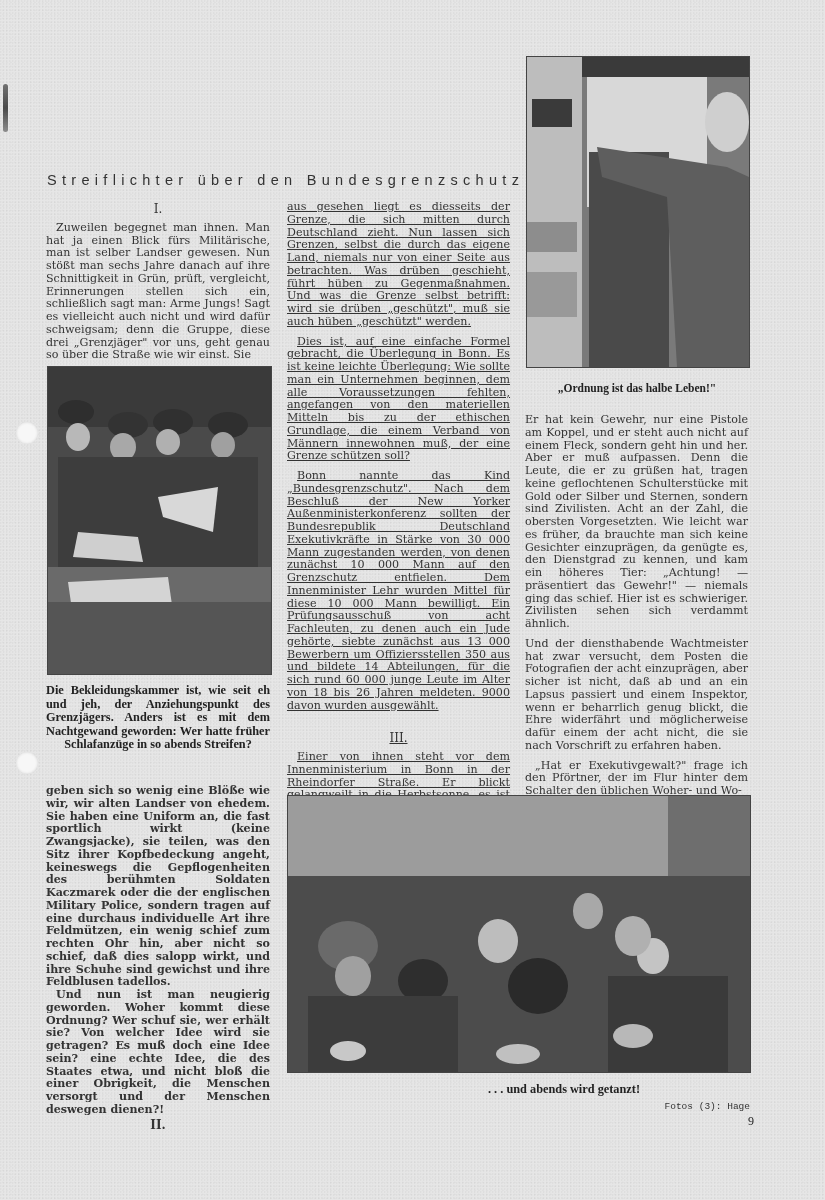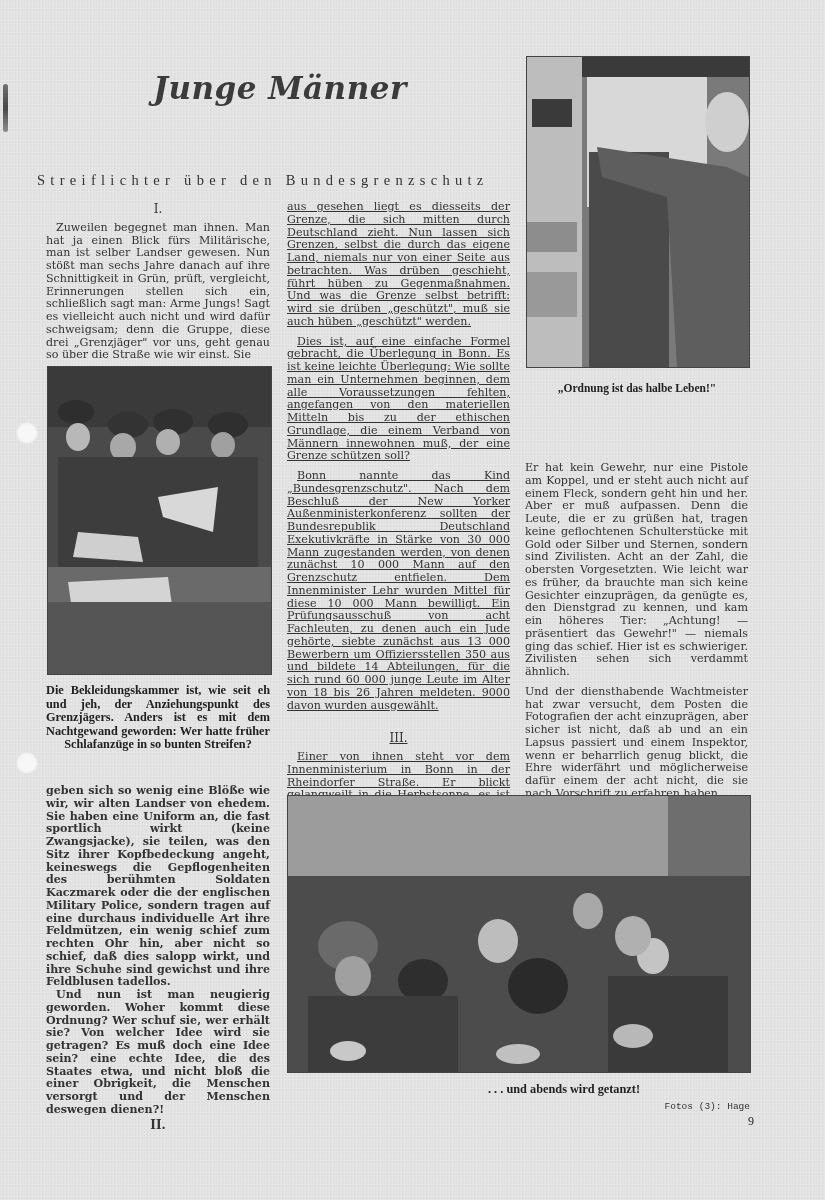--- a/index.html
+++ b/index.html
@@ -19,35 +19,35 @@
     .punch.p1 { left: 16px; top: 422px; }
     .punch.p2 { left: 16px; top: 752px; }
 
     .title {
       left: 90px; top: 66px; width: 380px; text-align: center;
       font-family: "DejaVu Serif", serif; font-style: italic; font-weight: bold;
       font-size: 31px; line-height: 44px; color: #3b3b3b; letter-spacing: 0.5px;
     }
     .title .l2 { display: block; }
     .subtitle {
-      left: 37px; top: 172px; width: 470px;
-      font-family: Liberation Serif, serif; font-size: 14.5px; color: #333;
+      left: 47px; top: 172px; width: 470px;
+      font-family: Liberation Sans, sans-serif; font-size: 14.5px; color: #333;
       letter-spacing: 5.3px; white-space: nowrap;
     }
 
     .col { font-family: "DejaVu Serif", serif; font-size: 11.1px; line-height: 12.75px; color: #333; text-align: justify; }
     .col p { margin: 0; text-indent: 10px; }
     .col p.gap { margin-top: 7px; }
     .col p.noind { text-indent: 0; }
     .sect { text-align: center; font-size: 12px; margin: 2px 0 6px; }
 
     .c1a { left: 46px; top: 201px; width: 224px; }
     .c1b { left: 46px; top: 785px; width: 224px; font-weight: bold; }
     .c2 { left: 287px; top: 201px; width: 223px; text-decoration: underline; }
-    .c3 { left: 525px; top: 414px; width: 223px; margin-top: 48px; }
+    .c3 { left: 525px; top: 414px; width: 223px; }
 
     .photo { background: #555; border: 1px solid #444; overflow: hidden; }
     .ph1 { left: 47px; top: 366px; width: 223px; height: 307px; }
     .ph2 { left: 526px; top: 56px; width: 222px; height: 310px; }
     .ph3 { left: 287px; top: 795px; width: 462px; height: 276px; }
     .photo svg { width: 100%; height: 100%; display: block; }
 
     .caption { font-family: "Liberation Serif", serif; font-weight: bold; color: #222; }
     .cap1 { left: 46px; top: 684px; width: 224px; font-size: 12.3px; line-height: 13.5px; text-align: justify; text-align-last: center; }
     .cap2 { left: 526px; top: 382px; width: 222px; font-size: 11.5px; text-align: center; }
@@ -56,21 +56,20 @@
     .pagenum { left: 740px; top: 1114px; width: 14px; text-align: right; font-family: "Liberation Serif", serif; font-size: 12px; color: #222; }
   </style>
 </head>
 <body>
 
 <div class="abs edge-mark"></div>
 <div class="abs punch p1"></div>
 <div class="abs punch p2"></div>
 
 <h1 class="abs title" style="margin:0;">
-  <span class="l1">Junge Männer</span>
 </h1>
 <div class="abs subtitle">Streiflichter über den Bundesgrenzschutz</div>
 
 <div class="abs col c1a">
   <div class="sect">I.</div>
   <p>Zuweilen begegnet man ihnen. Man hat ja einen Blick fürs Militärische, man ist selber Landser gewesen. Nun stößt man sechs Jahre danach auf ihre Schnittigkeit in Grün, prüft, vergleicht, Erinnerungen stellen sich ein, schließlich sagt man: Arme Jungs! Sagt es vielleicht auch nicht und wird dafür schweigsam; denn die Gruppe, diese drei „Grenzjäger" vor uns, geht genau so über die Straße wie wir einst. Sie</p>
 </div>
 
 <div class="abs photo ph1">
   <svg viewBox="0 0 223 307" preserveAspectRatio="none">
@@ -85,21 +84,21 @@
     <ellipse cx="120" cy="75" rx="12" ry="13" fill="#b0b0b0"></ellipse>
     <ellipse cx="175" cy="78" rx="12" ry="13" fill="#a0a0a0"></ellipse>
     <rect x="10" y="90" width="200" height="110" fill="#3d3d3d"></rect>
     <polygon points="110,130 170,120 165,165 115,150" fill="#d8d8d8"></polygon>
     <polygon points="30,165 90,170 95,195 25,190" fill="#cfcfcf"></polygon>
     <rect x="0" y="200" width="223" height="35" fill="#6a6a6a"></rect>
     <polygon points="20,215 120,210 125,245 25,250" fill="#d4d4d4"></polygon>
     <rect x="0" y="235" width="223" height="72" fill="#555"></rect>
   </svg>
 </div>
-<div class="abs caption cap1">Die Bekleidungskammer ist, wie seit eh und jeh, der Anziehungspunkt des Grenzjägers. Anders ist es mit dem Nachtgewand geworden: Wer hatte früher Schlafanzüge in so bunten Streifen?</div>
+<div class="abs caption cap1">Die Bekleidungskammer ist, wie seit eh und jeh, der Anziehungspunkt des Grenzjägers. Anders ist es mit dem Nachtgewand geworden: Wer hatte früher Schlafanzüge in so abends Streifen?</div>
 
 <div class="abs col c1b">
   <p class="noind">geben sich so wenig eine Blöße wie wir, wir alten Landser von ehedem. Sie haben eine Uniform an, die fast sportlich wirkt (keine Zwangsjacke), sie teilen, was den Sitz ihrer Kopfbedeckung angeht, keineswegs die Gepflogenheiten des berühmten Soldaten Kaczmarek oder die der englischen Military Police, sondern tragen auf eine durchaus individuelle Art ihre Feldmützen, ein wenig schief zum rechten Ohr hin, aber nicht so schief, daß dies salopp wirkt, und ihre Schuhe sind gewichst und ihre Feldblusen tadellos.</p>
   <p>Und nun ist man neugierig geworden. Woher kommt diese Ordnung? Wer schuf sie, wer erhält sie? Von welcher Idee wird sie getragen? Es muß doch eine Idee sein? eine echte Idee, die des Staates etwa, und nicht bloß die einer Obrigkeit, die Menschen versorgt und der Menschen deswegen dienen?!</p>
   <div class="sect" style="">II.</div>
 </div>
 
 <div class="abs col c2">
   <p class="noind">aus gesehen liegt es diesseits der Grenze, die sich mitten durch Deutschland zieht. Nun lassen sich Grenzen, selbst die durch das eigene Land, niemals nur von einer Seite aus betrachten. Was drüben geschieht, führt hüben zu Gegenmaßnahmen. Und was die Grenze selbst betrifft: wird sie drüben „geschützt", muß sie auch hüben „geschützt" werden.</p>
   <p class="gap">Dies ist, auf eine einfache Formel gebracht, die Überlegung in Bonn. Es ist keine leichte Überlegung: Wie sollte man ein Unternehmen beginnen, dem alle Voraussetzungen fehlten, angefangen von den materiellen Mitteln bis zu der ethischen Grundlage, die einem Verband von Männern innewohnen muß, der eine Grenze schützen soll?</p>

